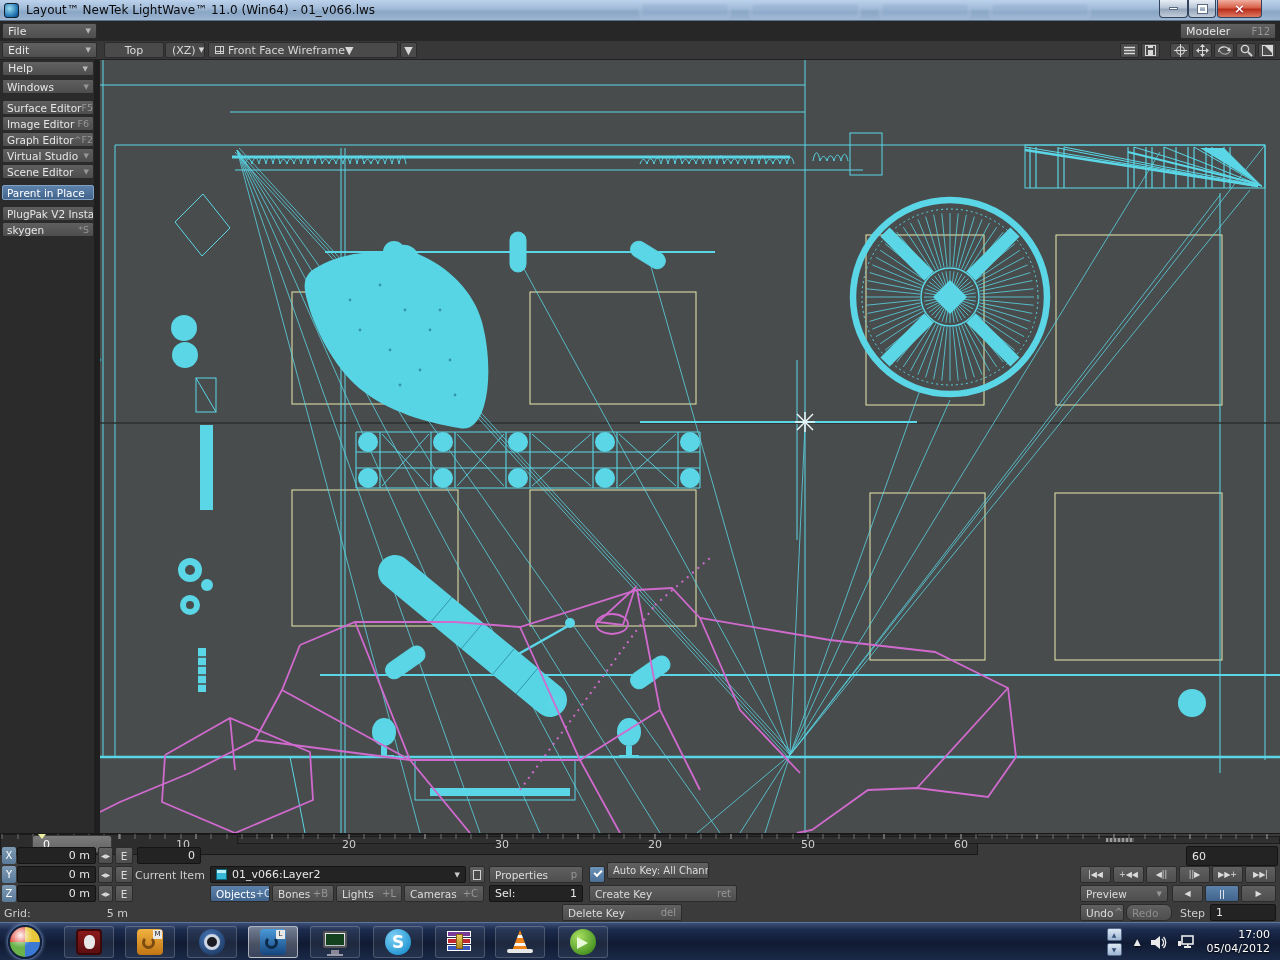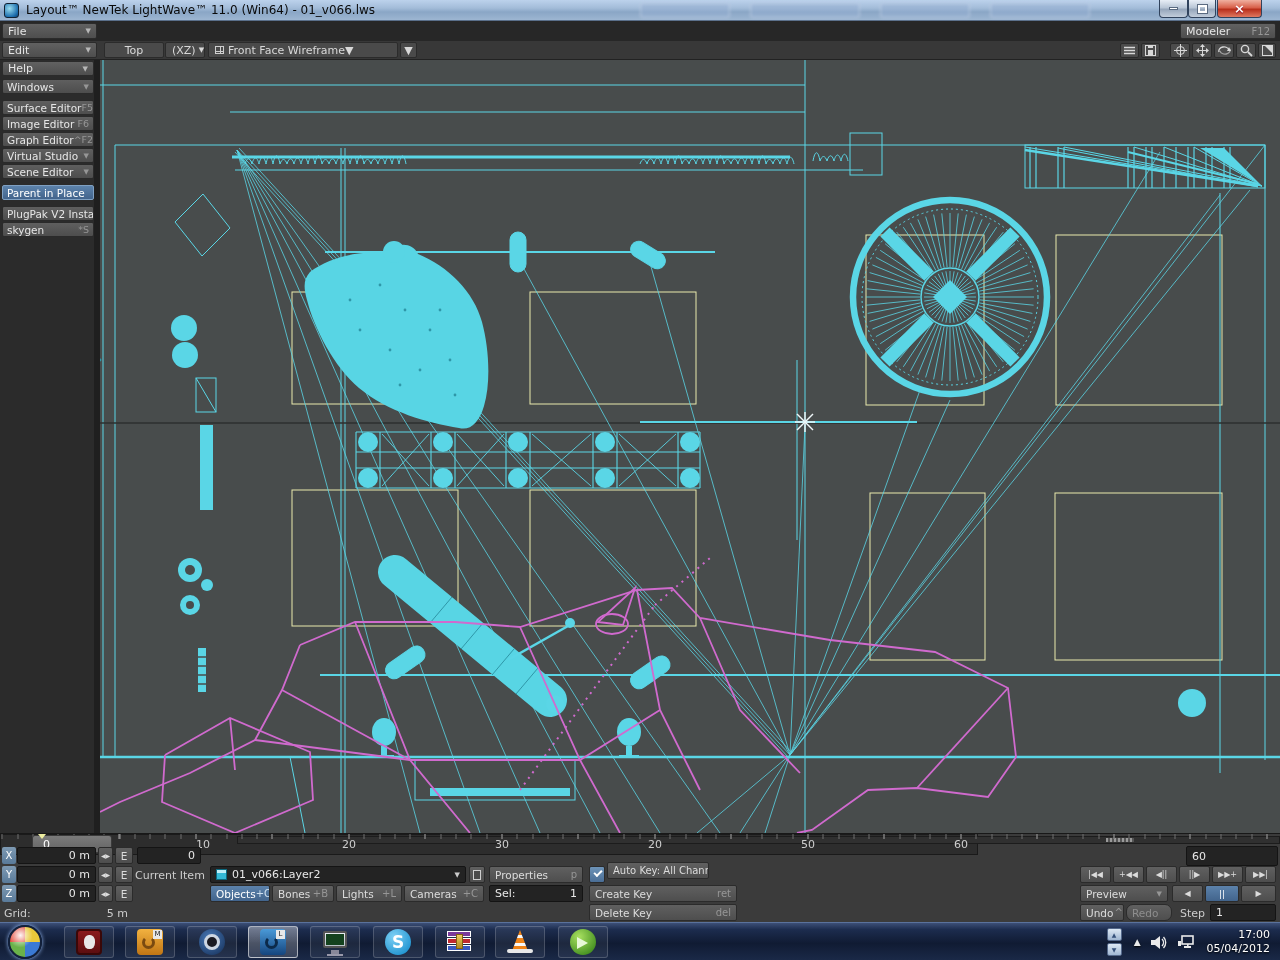--- a/index.html
+++ b/index.html
@@ -643,21 +643,21 @@
 
   <div id="bottom" class="abs">
     <div class="lab" style="left:32px;top:0">Position</div>
     <div id="panbar">
         <div id="panhandle"></div>
       </div>
 
     <div id="ruler">
       <div class="ticks"></div>
       <span class="rlabel" style="left:23px">0</span>
-      <span class="rlabel" style="left:183px">10</span>
+      <span class="rlabel" style="left:163px">10</span>
       <span class="rlabel" style="left:329px">20</span>
       <span class="rlabel" style="left:482px">30</span>
       <span class="rlabel" style="left:635px">20</span>
       <span class="rlabel" style="left:788px">50</span>
       <span class="rlabel" style="left:941px">60</span>
       <div id="slider0">0</div>
       <div id="marker0"></div>
     </div>
     <div class="field" style="left:1186px;top:12px;width:92px;height:20px">60</div>
 
@@ -727,21 +727,21 @@
     <div class="panelbtn" style="left:1080px;top:51px;width:88px">
       <span>Preview</span>
         <span class="shortcut" style="font-size:7px">▼</span>
     </div>
     <div class="panelbtn" style="left:1172px;top:51px;width:31px;justify-content:center;font-size:8px">◀</div>
     <div class="panelbtn blue" style="left:1205px;top:51px;width:34px;justify-content:center;font-size:9px">||</div>
     <div class="panelbtn" style="left:1241px;top:51px;width:35px;justify-content:center;font-size:8px">▶</div>
 
     <div class="lab" style="left:4px;top:73px">Grid:</div>
     <div class="lab" style="left:60px;top:73px;width:68px;text-align:right">5 m</div>
-    <div class="panelbtn" style="left:589px;top:70px;width:148px">
+    <div class="panelbtn" style="left:562px;top:70px;width:120px">
       <span>Delete Key</span>
         <span class="shortcut">del</span>
     </div>
     <div class="panelbtn" style="left:1080px;top:70px;width:44px">
       <span>Undo</span>
         <span class="shortcut" style="margin-left:1px">^Z</span>
     </div>
     <div class="panelbtn dim" style="left:1126px;top:70px;width:46px">Redo</div>
     <div class="lab" style="left:1180px;top:73px">Step</div>
     <div class="field" style="left:1210px;top:70px;width:66px">1</div>

